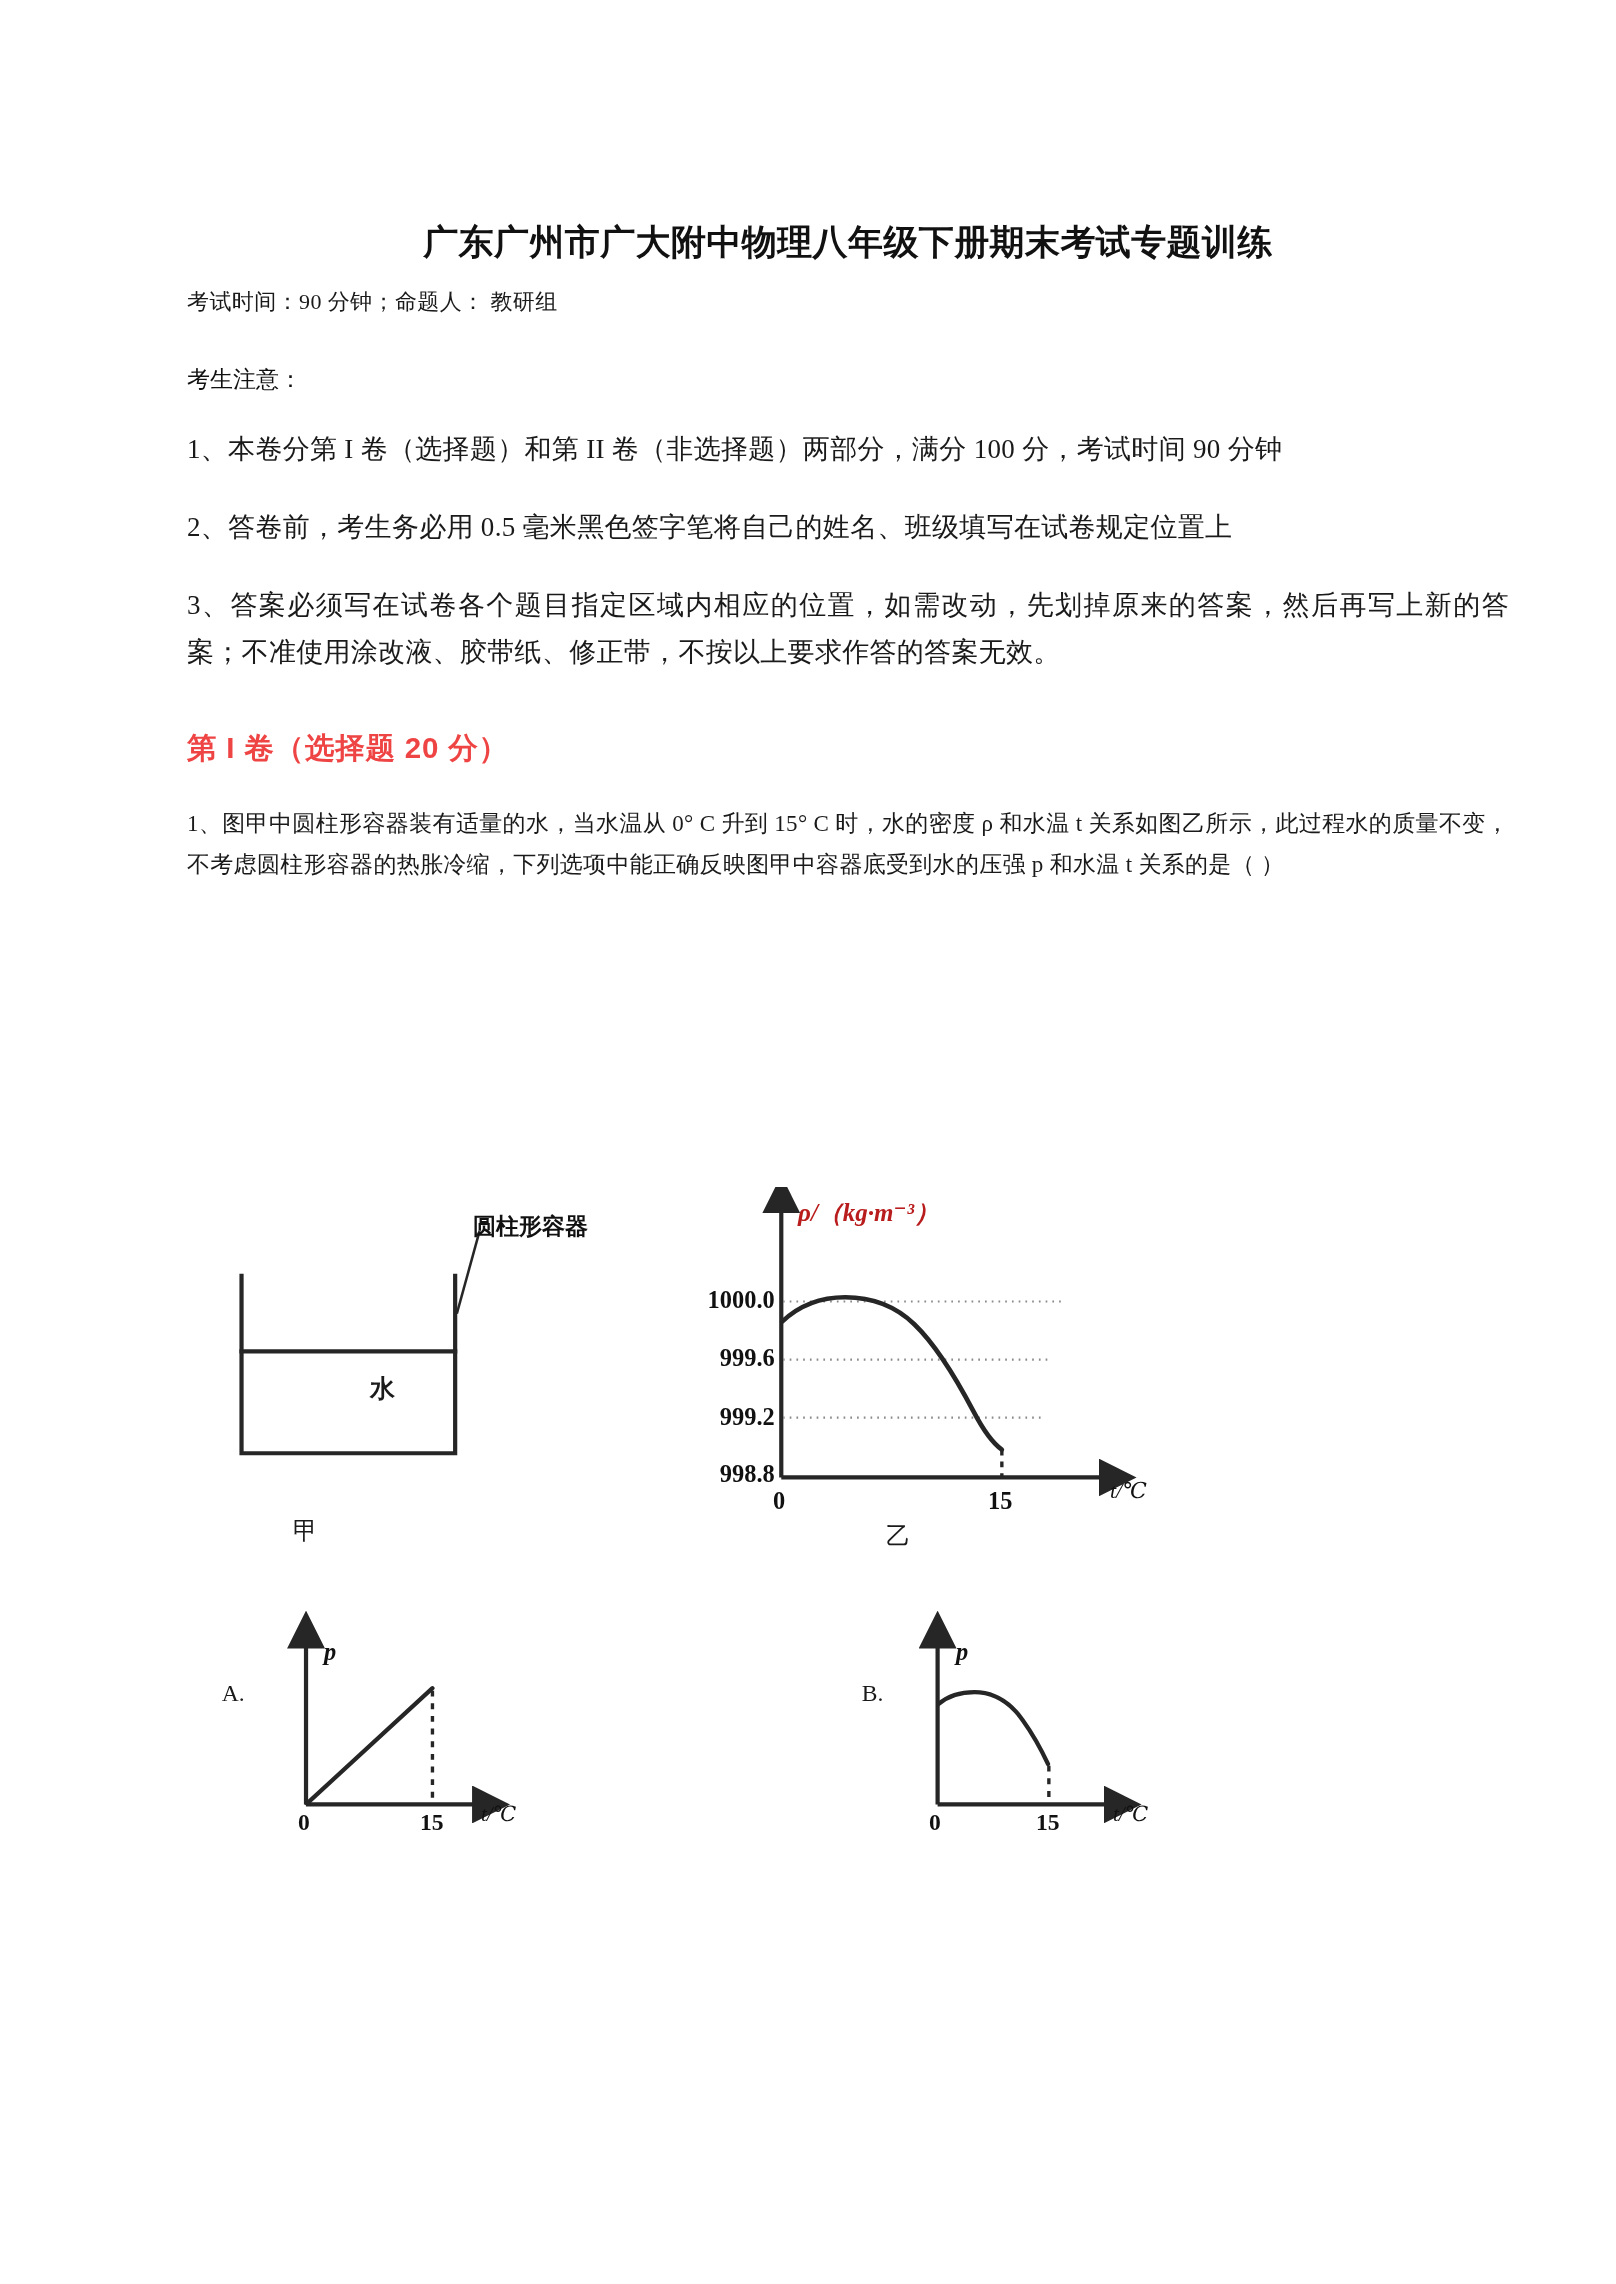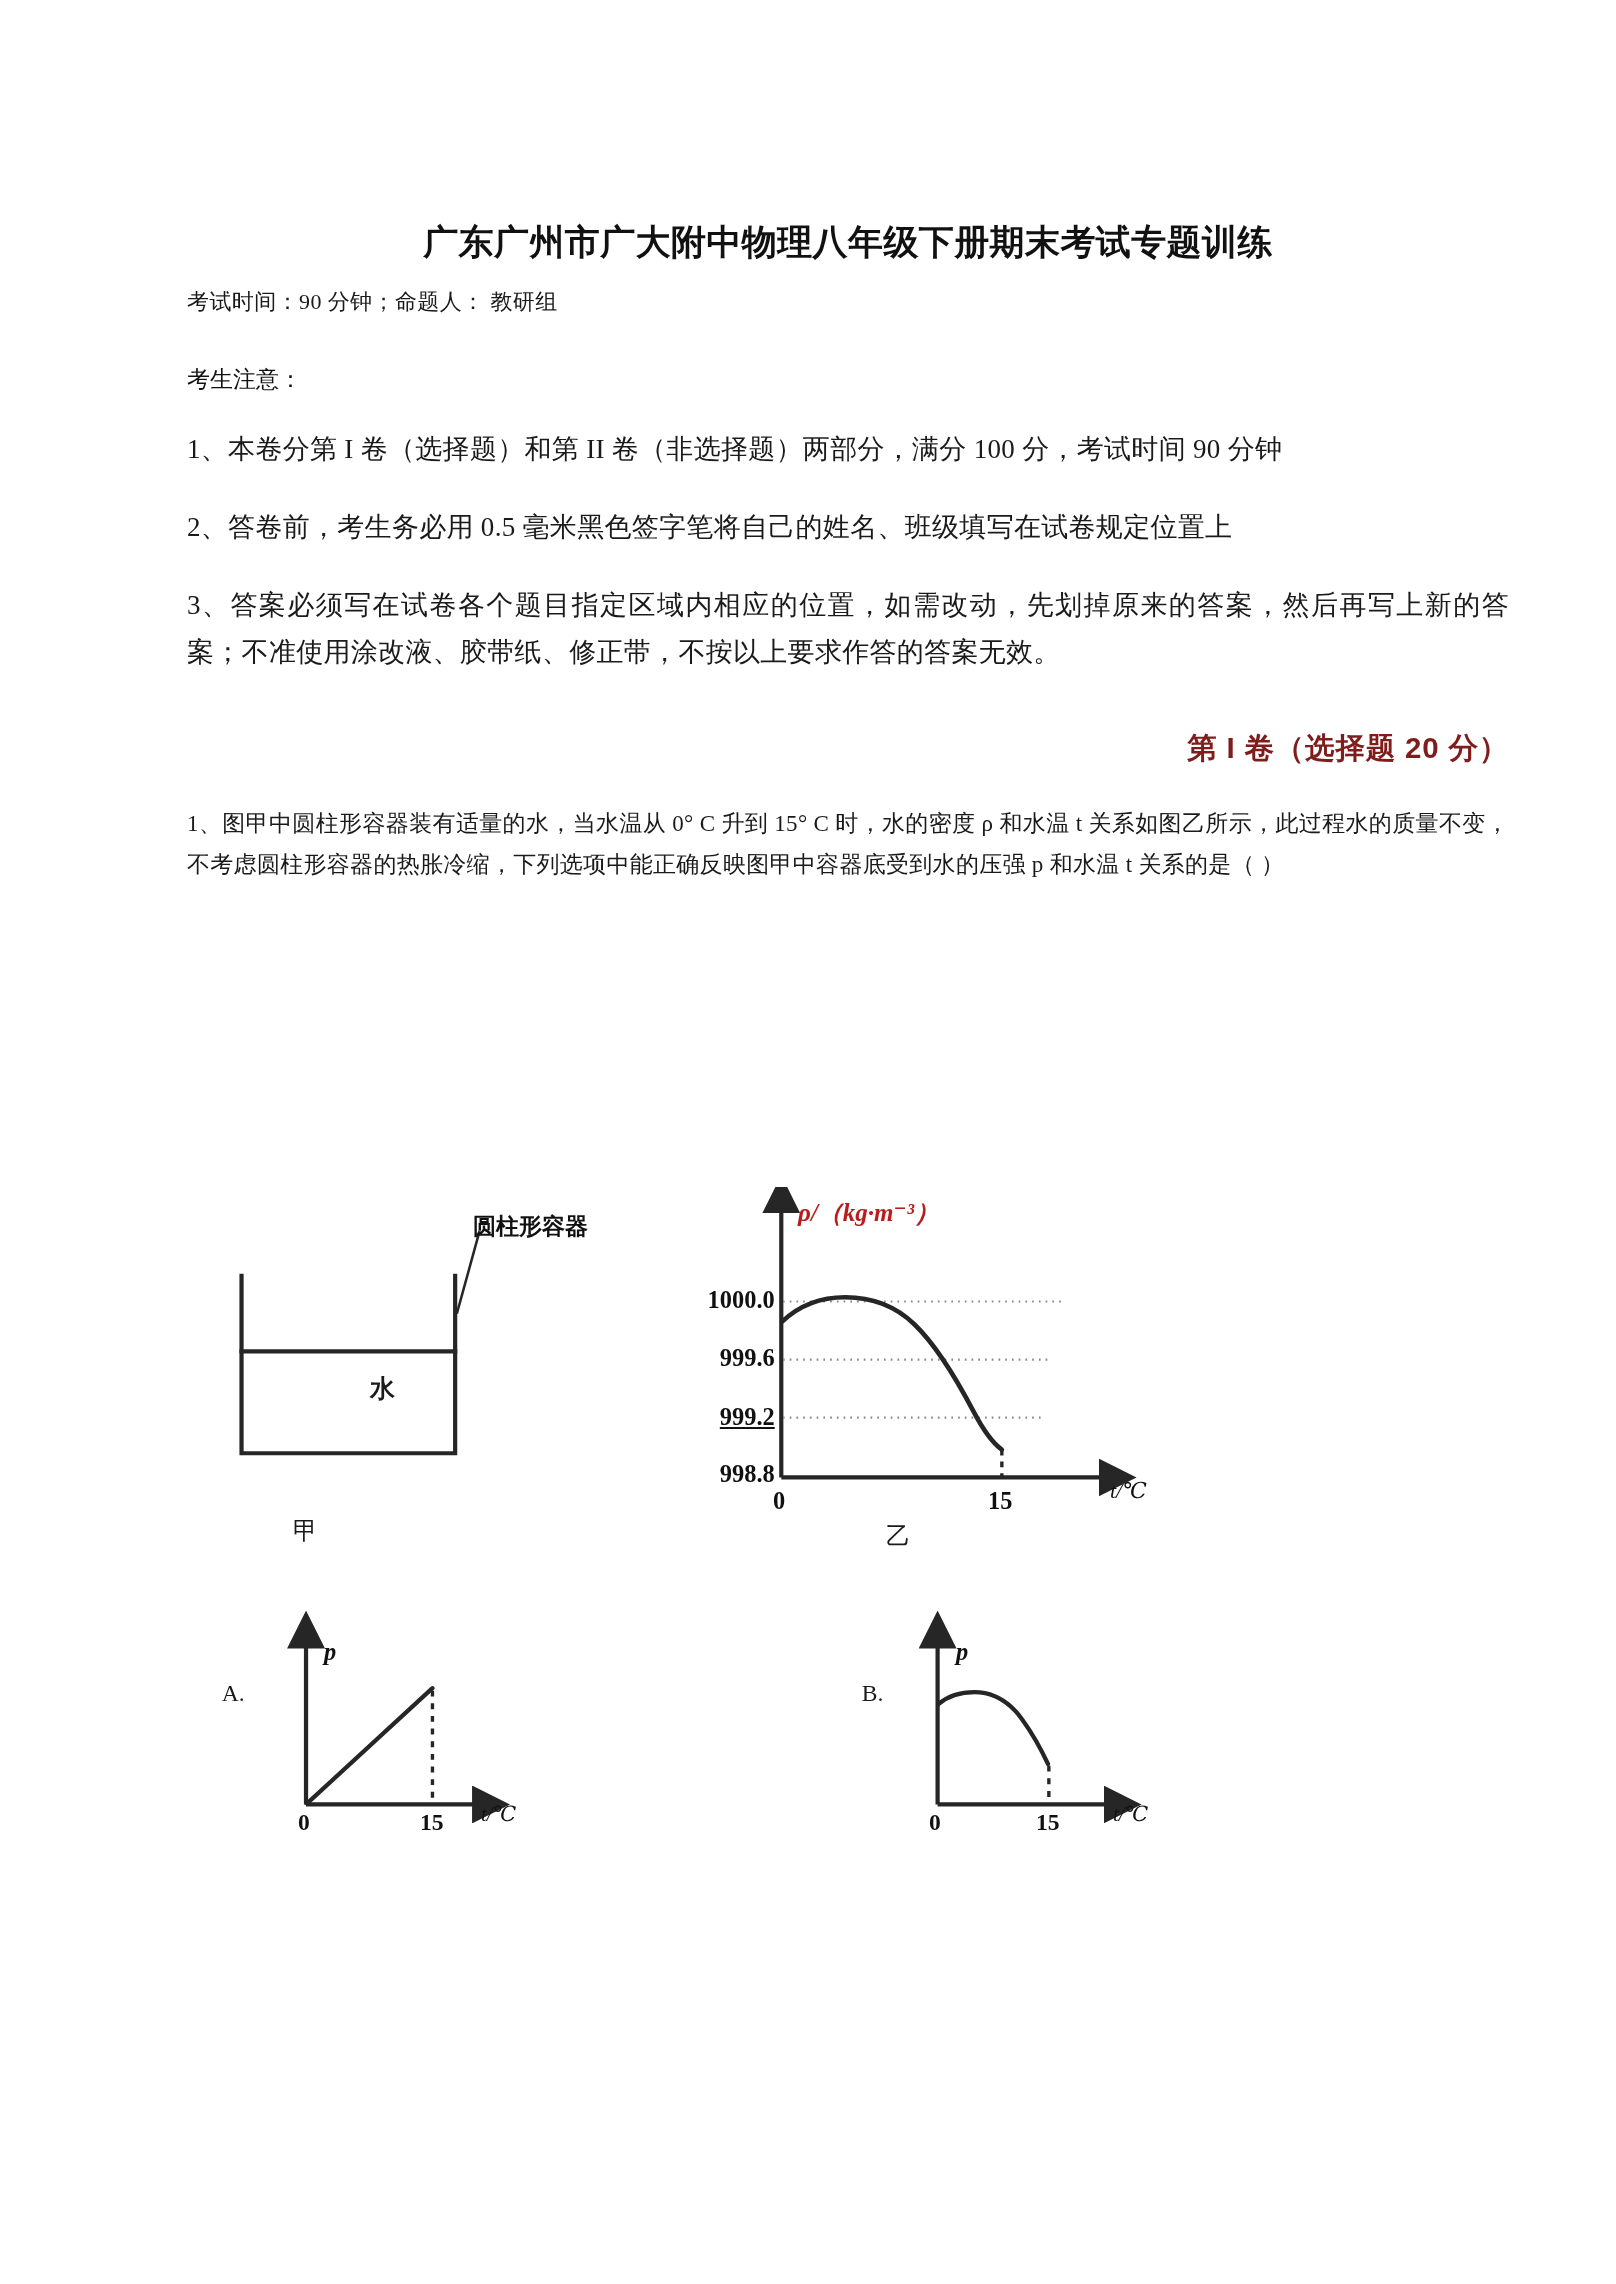--- a/index.html
+++ b/index.html
@@ -66,25 +66,25 @@
     line-height: 1.75;
     color: #1a1a1a;
     text-align: justify;
     letter-spacing: 0.3px;
   }
 
   
   .section-heading {
     margin: 0;
     padding-top: 52px;
-    text-align: right;
+    text-align: left;
     font-family: "Liberation Sans", "DejaVu Sans", sans-serif;
     font-weight: 700;
     font-size: 29.5px;
-    color: #7f1d1d;
+    color: #ef4444;
     letter-spacing: 0.8px;
   }
   .group-heading {
     margin: 0;
     padding-top: 44px;
     font-family: "Liberation Sans", "DejaVu Sans", sans-serif;
     font-weight: 700;
     font-size: 23px;
     color: #111;
   }
@@ -173,21 +173,21 @@
         <path d="M 139 160 C 160 140, 186 131, 214 131 C 244 131, 272 140, 296 163
                  C 322 188, 345 226, 366 266 C 378 289, 390 305, 400 312" fill="none" stroke="#262626" stroke-width="5.5" stroke-linecap="round"></path>
 
         <line x1="400" y1="312" x2="400" y2="344" stroke="#262626" stroke-width="4" stroke-dasharray="7 7"></line>
       </svg>
 
       <div class="abs" style="left:133px; top:8.4px; font-size:25px; font-style:italic; white-space:nowrap; color:#b91c1c; font-family:'Liberation Serif','DejaVu Serif',serif; font-weight:700;">ρ/（kg·m⁻³）</div>
 
       <div class="abs" style="left:6.7px; top:99px; width:103px; text-align:right; font-size:24.4px; font-weight:700; color:#111;">1000.0</div>
       <div class="abs" style="left:6.7px; top:157px; width:103px; text-align:right; font-size:24.4px; font-weight:700; color:#111;">999.6</div>
-      <div class="abs" style="left:6.7px; top:216px; width:103px; text-align:right; font-size:24.4px; font-weight:700; color:#111;text-decoration:underline;">999.2</div>
+      <div class="abs" style="left:6.7px; top:216px; width:103px; text-align:right; font-size:24.4px; font-weight:700; color:#111;">999.2</div>
       <div class="abs" style="left:6.7px; top:273px; width:103px; text-align:right; font-size:24.4px; font-weight:700; color:#111;">998.8</div>
 
       <div class="abs" style="left:108px; top:300px; font-size:24.4px; font-weight:700; color:#111;">0</div>
       <div class="abs" style="left:323px; top:300px; font-size:24.4px; font-weight:700; color:#111;">15</div>
 
       <div class="abs" style="left:445px; top:291px; font-size:22px; font-style:italic; color:#111; white-space:nowrap;">t/℃</div>
 
       <div class="abs" style="left:221px; top:333px; font-size:24.4px; color:#1a1a1a;">乙</div>
     </div>
 

